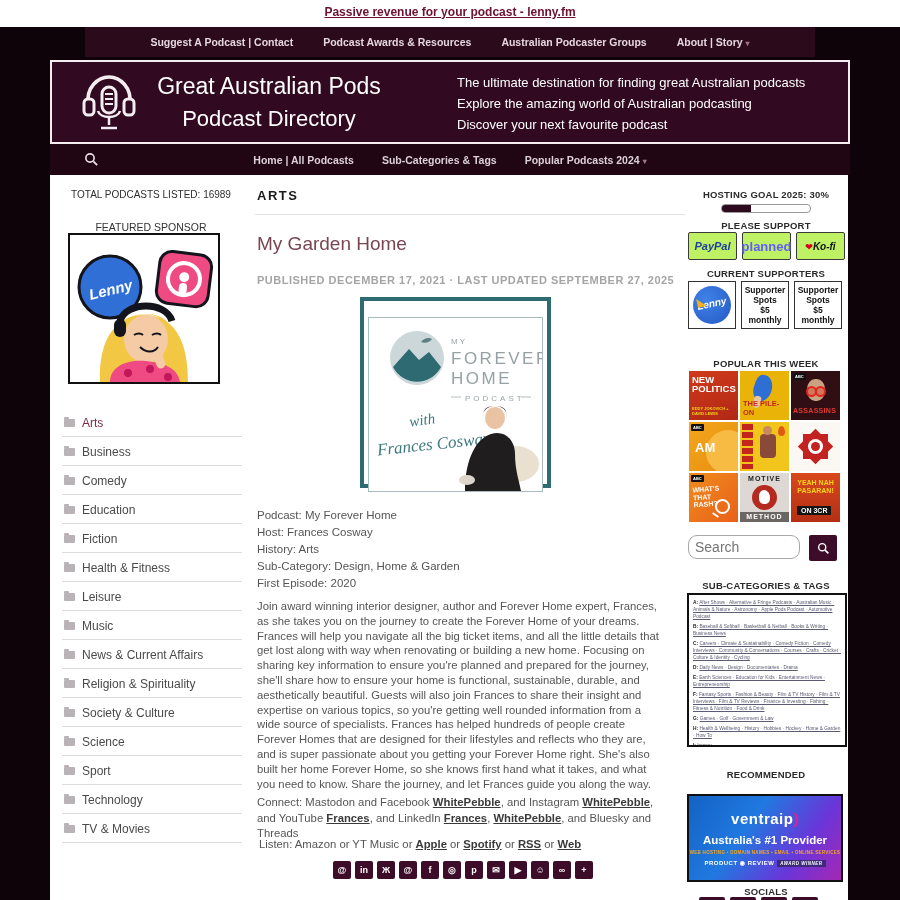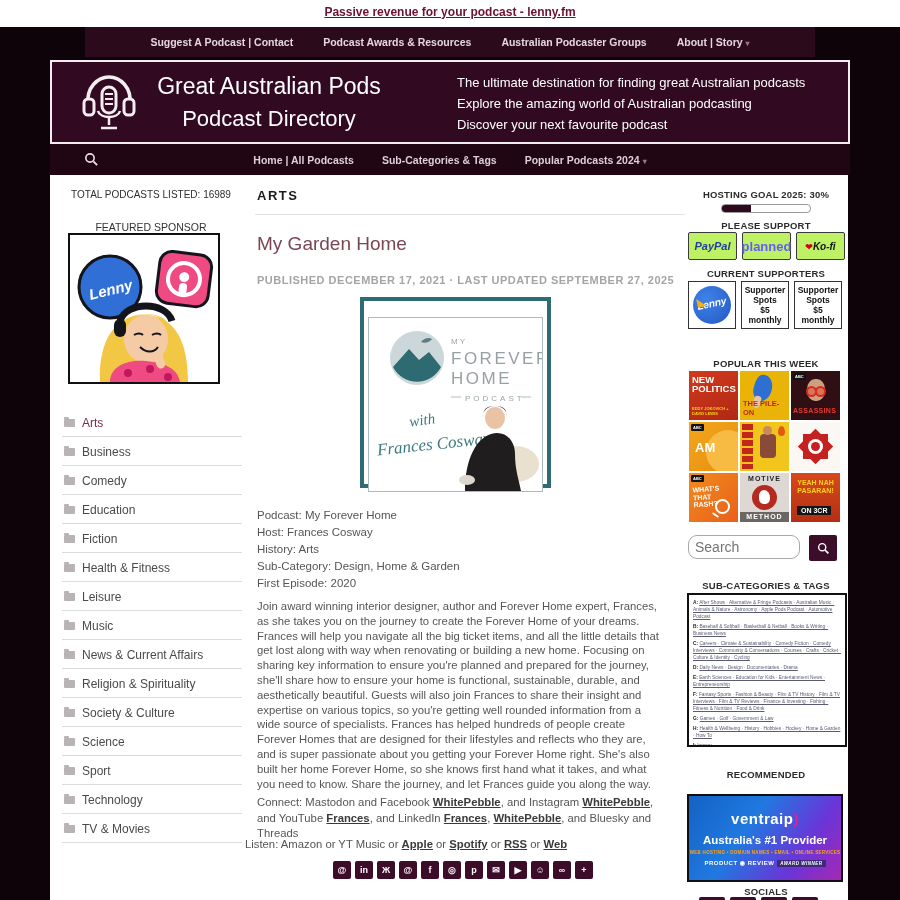--- a/index.html
+++ b/index.html
@@ -46,21 +46,21 @@
   
   .section-h{position:absolute;left:207px;top:13px;font-size:13px;font-weight:bold;letter-spacing:1.5px;color:#1b1b1b;}
   .main-hr{position:absolute;left:205px;top:39px;width:430px;height:1px;background:#e3e3e3;}
   .post-title{position:absolute;left:207px;top:58px;font-size:19px;color:#7a4653;cursor:pointer;}
   .post-meta{position:absolute;left:207px;top:99px;font-size:11px;letter-spacing:.5px;color:#a5a5a5;font-weight:bold;}
   .cover{position:absolute;left:310px;top:122px;width:183px;height:183px;border:4px solid #2f6b72;background:#fff;padding:0;}
   .cover-inner{position:absolute;left:4px;top:16px;width:173px;height:173px;border:1px solid #a8bcbe;}
   .details{position:absolute;left:207px;top:332px;font-size:11.5px;color:#555;line-height:17px;}
   .desc{position:absolute;left:207px;top:424px;width:402px;font-size:11.3px;color:#555;line-height:14.8px;text-align:left;}
   .connect{position:absolute;left:207px;top:620px;width:402px;font-size:11.3px;color:#555;line-height:15.5px;}
-  .listen{position:absolute;left:195px;top:663px;width:402px;font-size:11.3px;color:#555;}
+  .listen{position:absolute;left:209px;top:663px;width:402px;font-size:11.3px;color:#555;}
   .seg-link{font-weight:bold;color:#3a3a3a;text-decoration:underline;cursor:pointer;}
   .share-row{position:absolute;left:283px;top:686px;display:flex;gap:4px;}
   .share-btn{width:18px;height:18px;background:#3c0c28;border-radius:2px;color:#fff;font-size:9px;font-weight:bold;display:flex;align-items:center;justify-content:center;cursor:pointer;}
 
   
   .rcol{position:absolute;left:635px;top:0;width:162px;height:725px;}
   .r-h{position:absolute;width:162px;text-align:center;font-size:9.5px;font-weight:600;color:#2b2b2b;letter-spacing:.2px;}
   .progress{position:absolute;left:36px;top:29px;width:88px;height:7px;border:1px solid #9a9a9a;border-radius:4px;background:#fdfdfd;overflow:hidden;}
   .progress .fill{width:33%;height:100%;background:#2e0a1e;}
   .pay-row{position:absolute;left:3px;top:57px;display:flex;gap:5px;}

